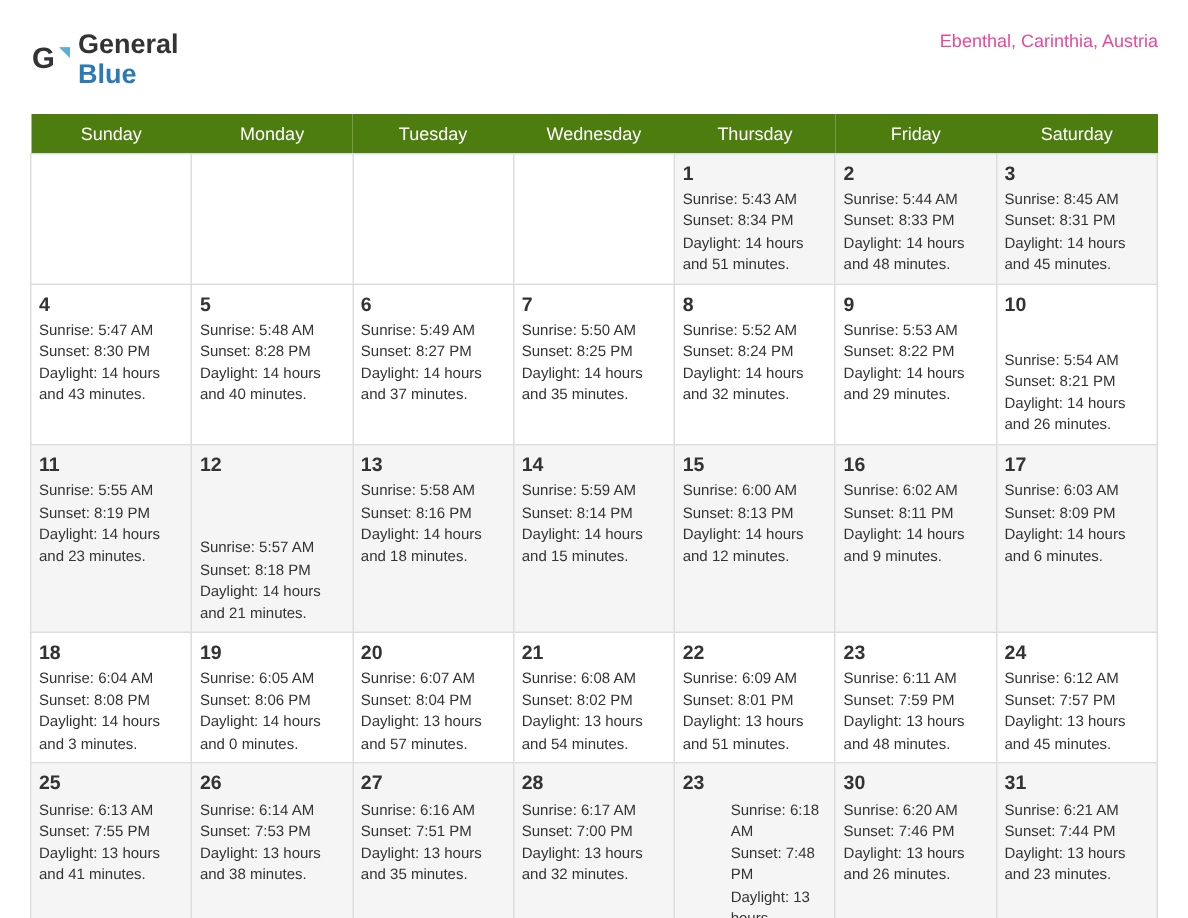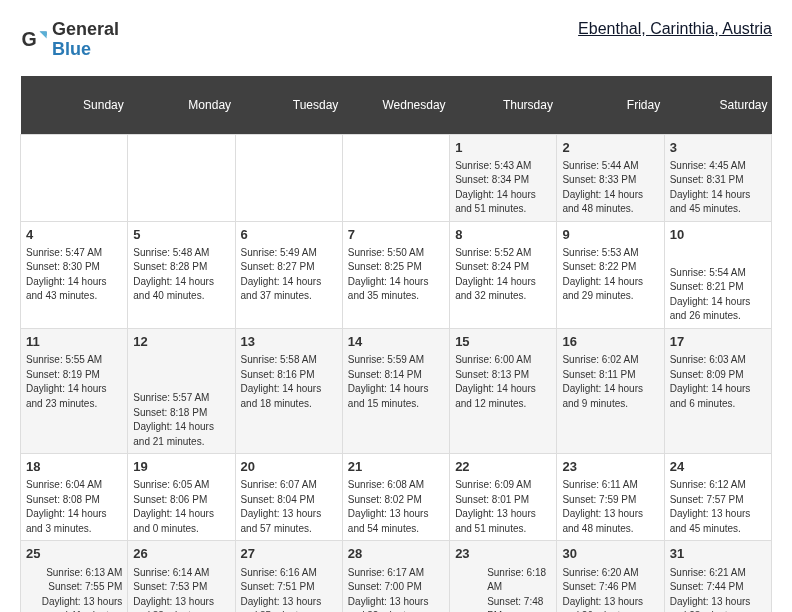--- a/index.html
+++ b/index.html
@@ -43,34 +43,33 @@
     .title-block {
       text-align: right;
     }
     .month-year {
       font-size: 36px;
       font-weight: 300;
       color: #333;
       line-height: 1.1;
     }
     .location {
-      font-size: 16px;
-      color: #0f172a;
-      text-decoration: underline;
+      font-size: 12px;
+      color: #ec4899;
     }
     table {
       width: 100%;
       border-collapse: collapse;
       font-size: 11px;
     }
     thead th {
-      background: #404040;
+      background: #4d7c0f;
       color: #fff;
-      padding: 22px 4px;
-      text-align: right;
+      padding: 6px 4px;
+      text-align: center;
       font-size: 12px;
       font-weight: normal;
     }
     tbody td {
       border: 1px solid #ddd;
       vertical-align: top;
       padding: 4px 5px;
       width: calc(100% / 7);
       min-height: 80px;
       color: #333;
@@ -144,21 +143,21 @@
         </td>
         <td>
           <span class="day-number">2</span>
           <div class="cell-info" style="white-space: pre-line;">Sunrise: 5:44 AM
 Sunset: 8:33 PM
 Daylight: 14 hours
 and 48 minutes.</div>
         </td>
         <td>
           <span class="day-number">3</span>
-          <div class="cell-info" style="white-space: pre-line;">Sunrise: 4:45 AM
+          <div class="cell-info" style="white-space: pre-line;">Sunrise: 8:45 AM
 Sunset: 8:31 PM
 Daylight: 14 hours
 and 45 minutes.</div>
         </td>
       </tr>
       <tr>
         <td>
           <span class="day-number">4</span>
           <div class="cell-info" style="white-space: pre-line;">Sunrise: 5:47 AM
 Sunset: 8:30 PM
@@ -306,21 +305,21 @@
           <span class="day-number">24</span>
           <div class="cell-info" style="white-space: pre-line;">Sunrise: 6:12 AM
 Sunset: 7:57 PM
 Daylight: 13 hours
 and 45 minutes.</div>
         </td>
       </tr>
       <tr>
         <td>
           <span class="day-number">25</span>
-          <div class="cell-info" style="white-space: pre-line; text-align: right;">Sunrise: 6:13 AM
+          <div class="cell-info" style="white-space: pre-line;">Sunrise: 6:13 AM
 Sunset: 7:55 PM
 Daylight: 13 hours
 and 41 minutes.</div>
         </td>
         <td>
           <span class="day-number">26</span>
           <div class="cell-info" style="white-space: pre-line;">Sunrise: 6:14 AM
 Sunset: 7:53 PM
 Daylight: 13 hours
 and 38 minutes.</div>

